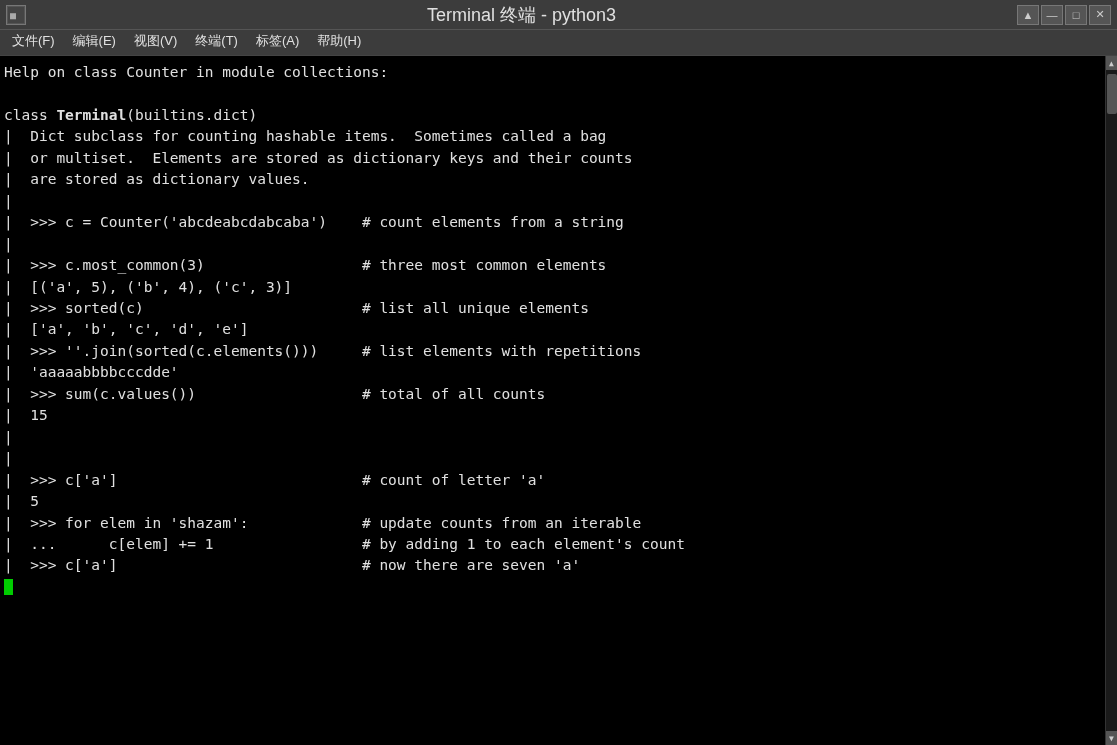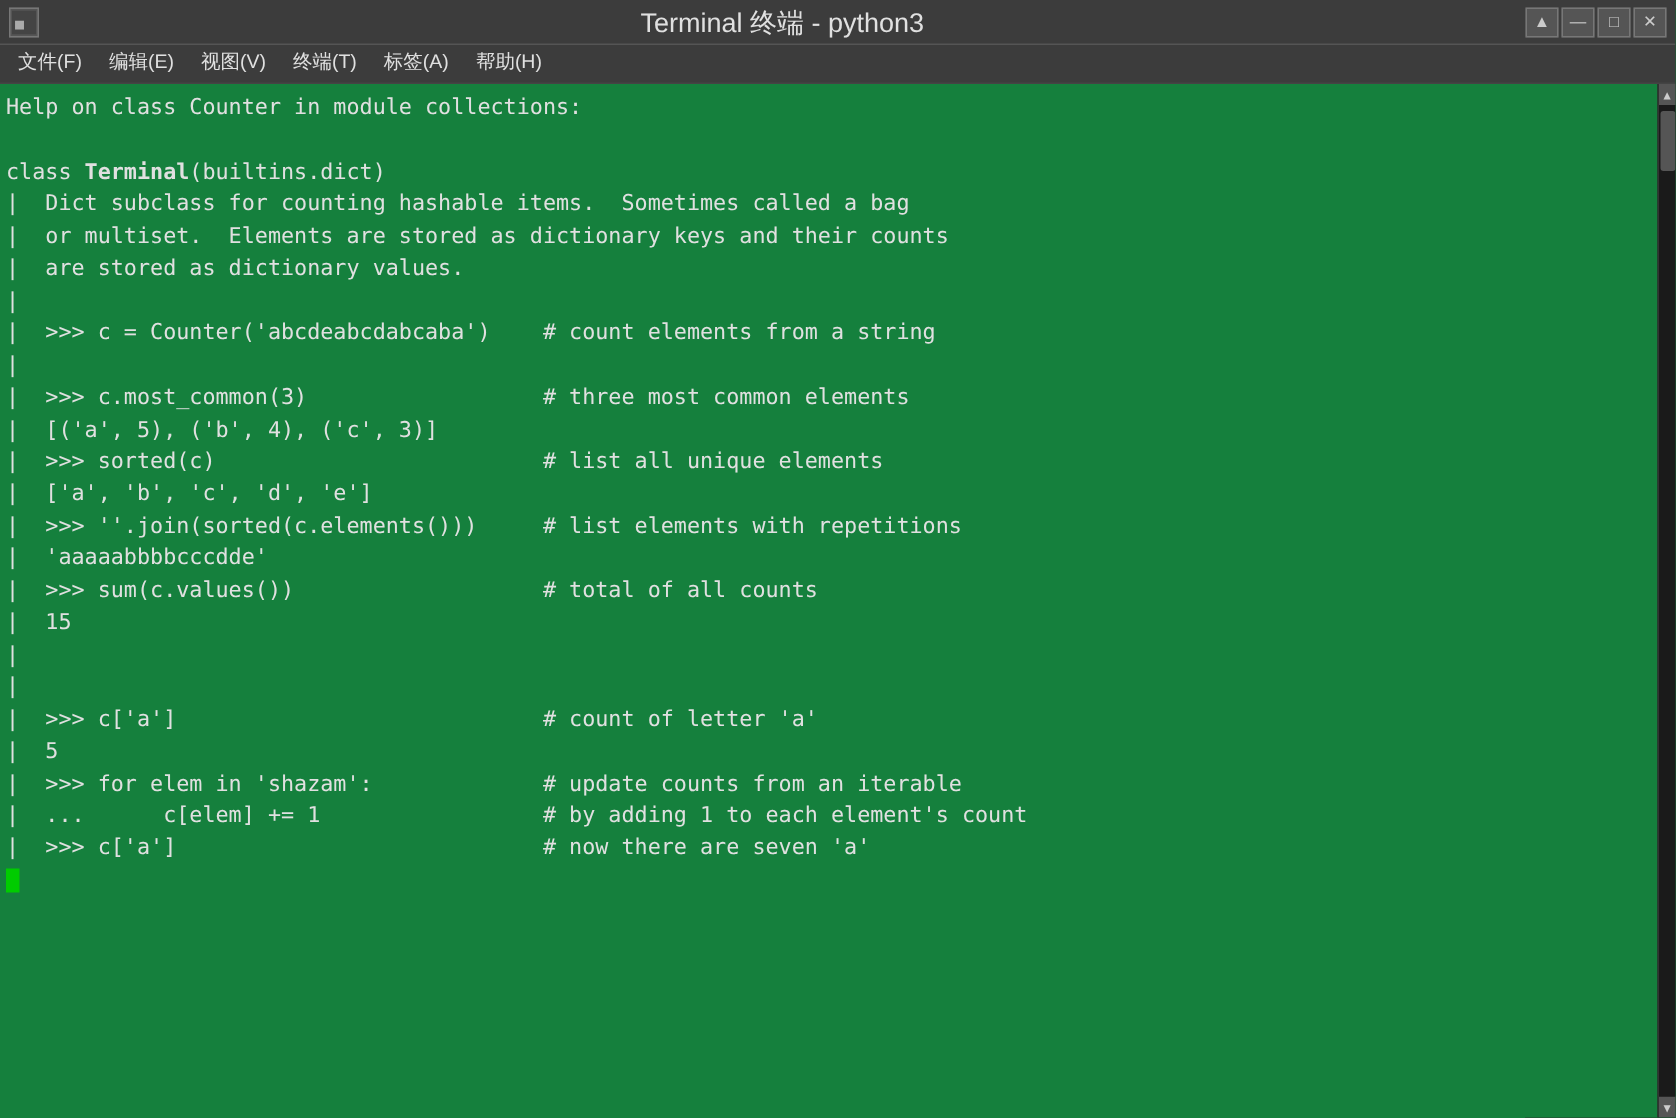--- a/index.html
+++ b/index.html
@@ -89,21 +89,21 @@
       font-size: 13px;
       font-family: sans-serif;
       padding: 2px 8px;
       cursor: pointer;
     }
 
     
     .terminal-wrapper {
       display: flex;
       height: calc(745px - 30px - 26px);
-      background: #15803d;
+      background: #000000;
     }
 
     .terminal-content {
       flex: 1;
       padding: 6px 4px;
       overflow: hidden;
       color: #e0e0e0;
       font-size: 14.5px;
       line-height: 1.48;
       white-space: pre;

